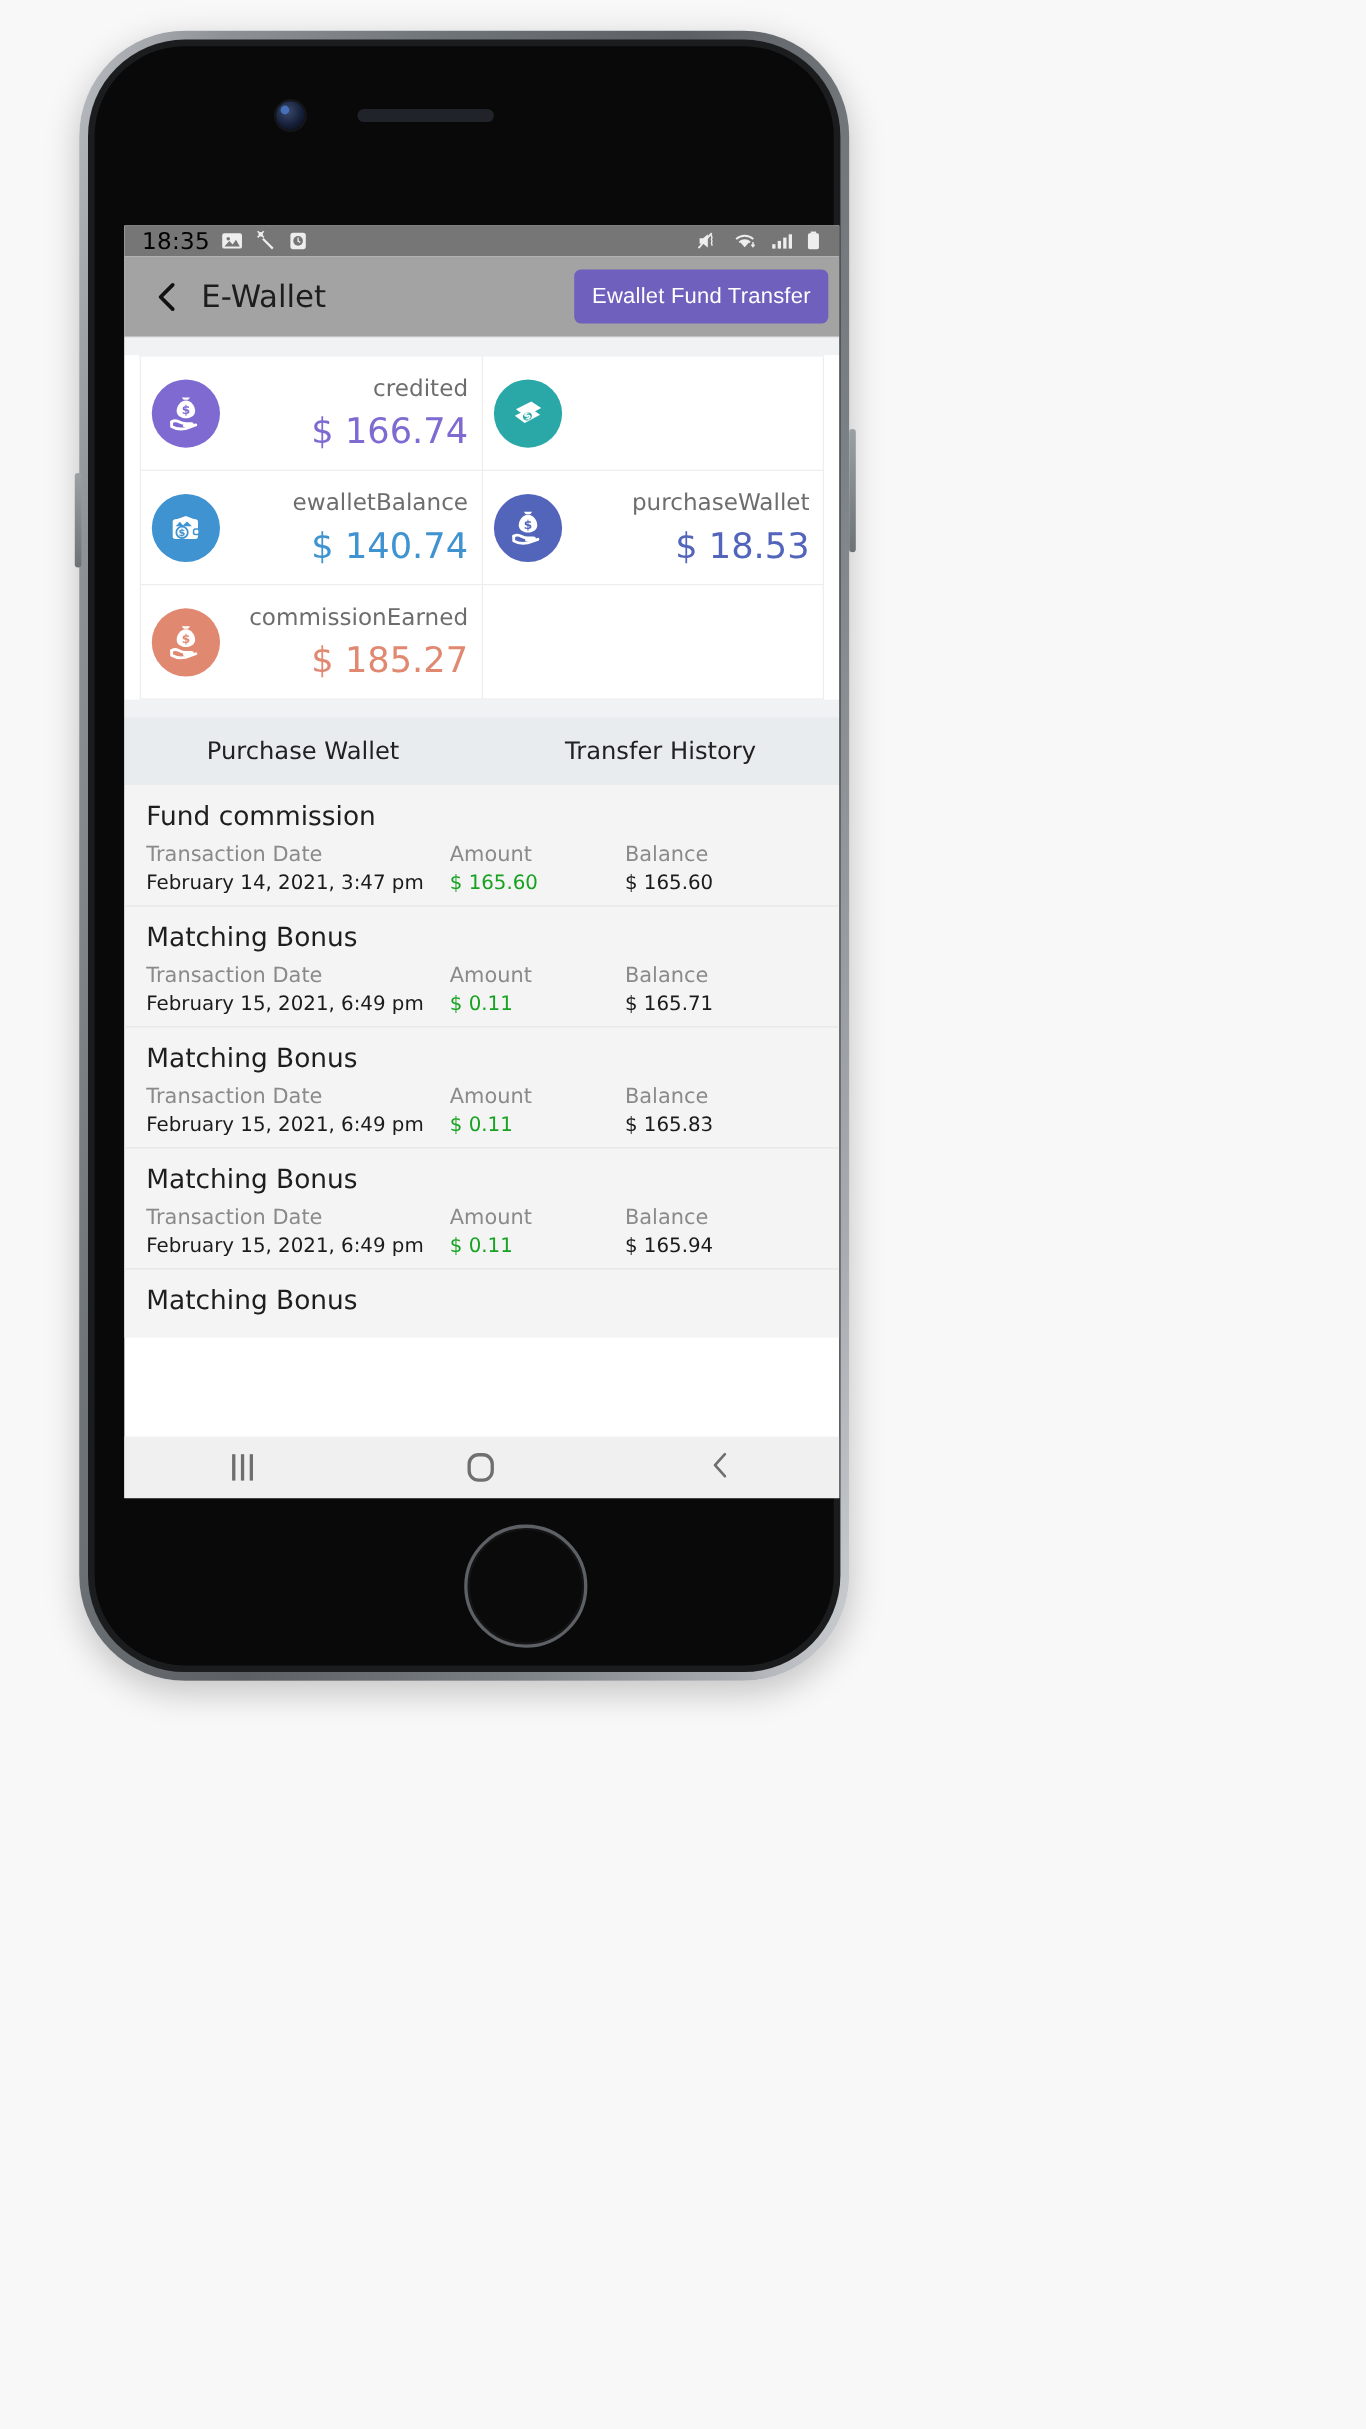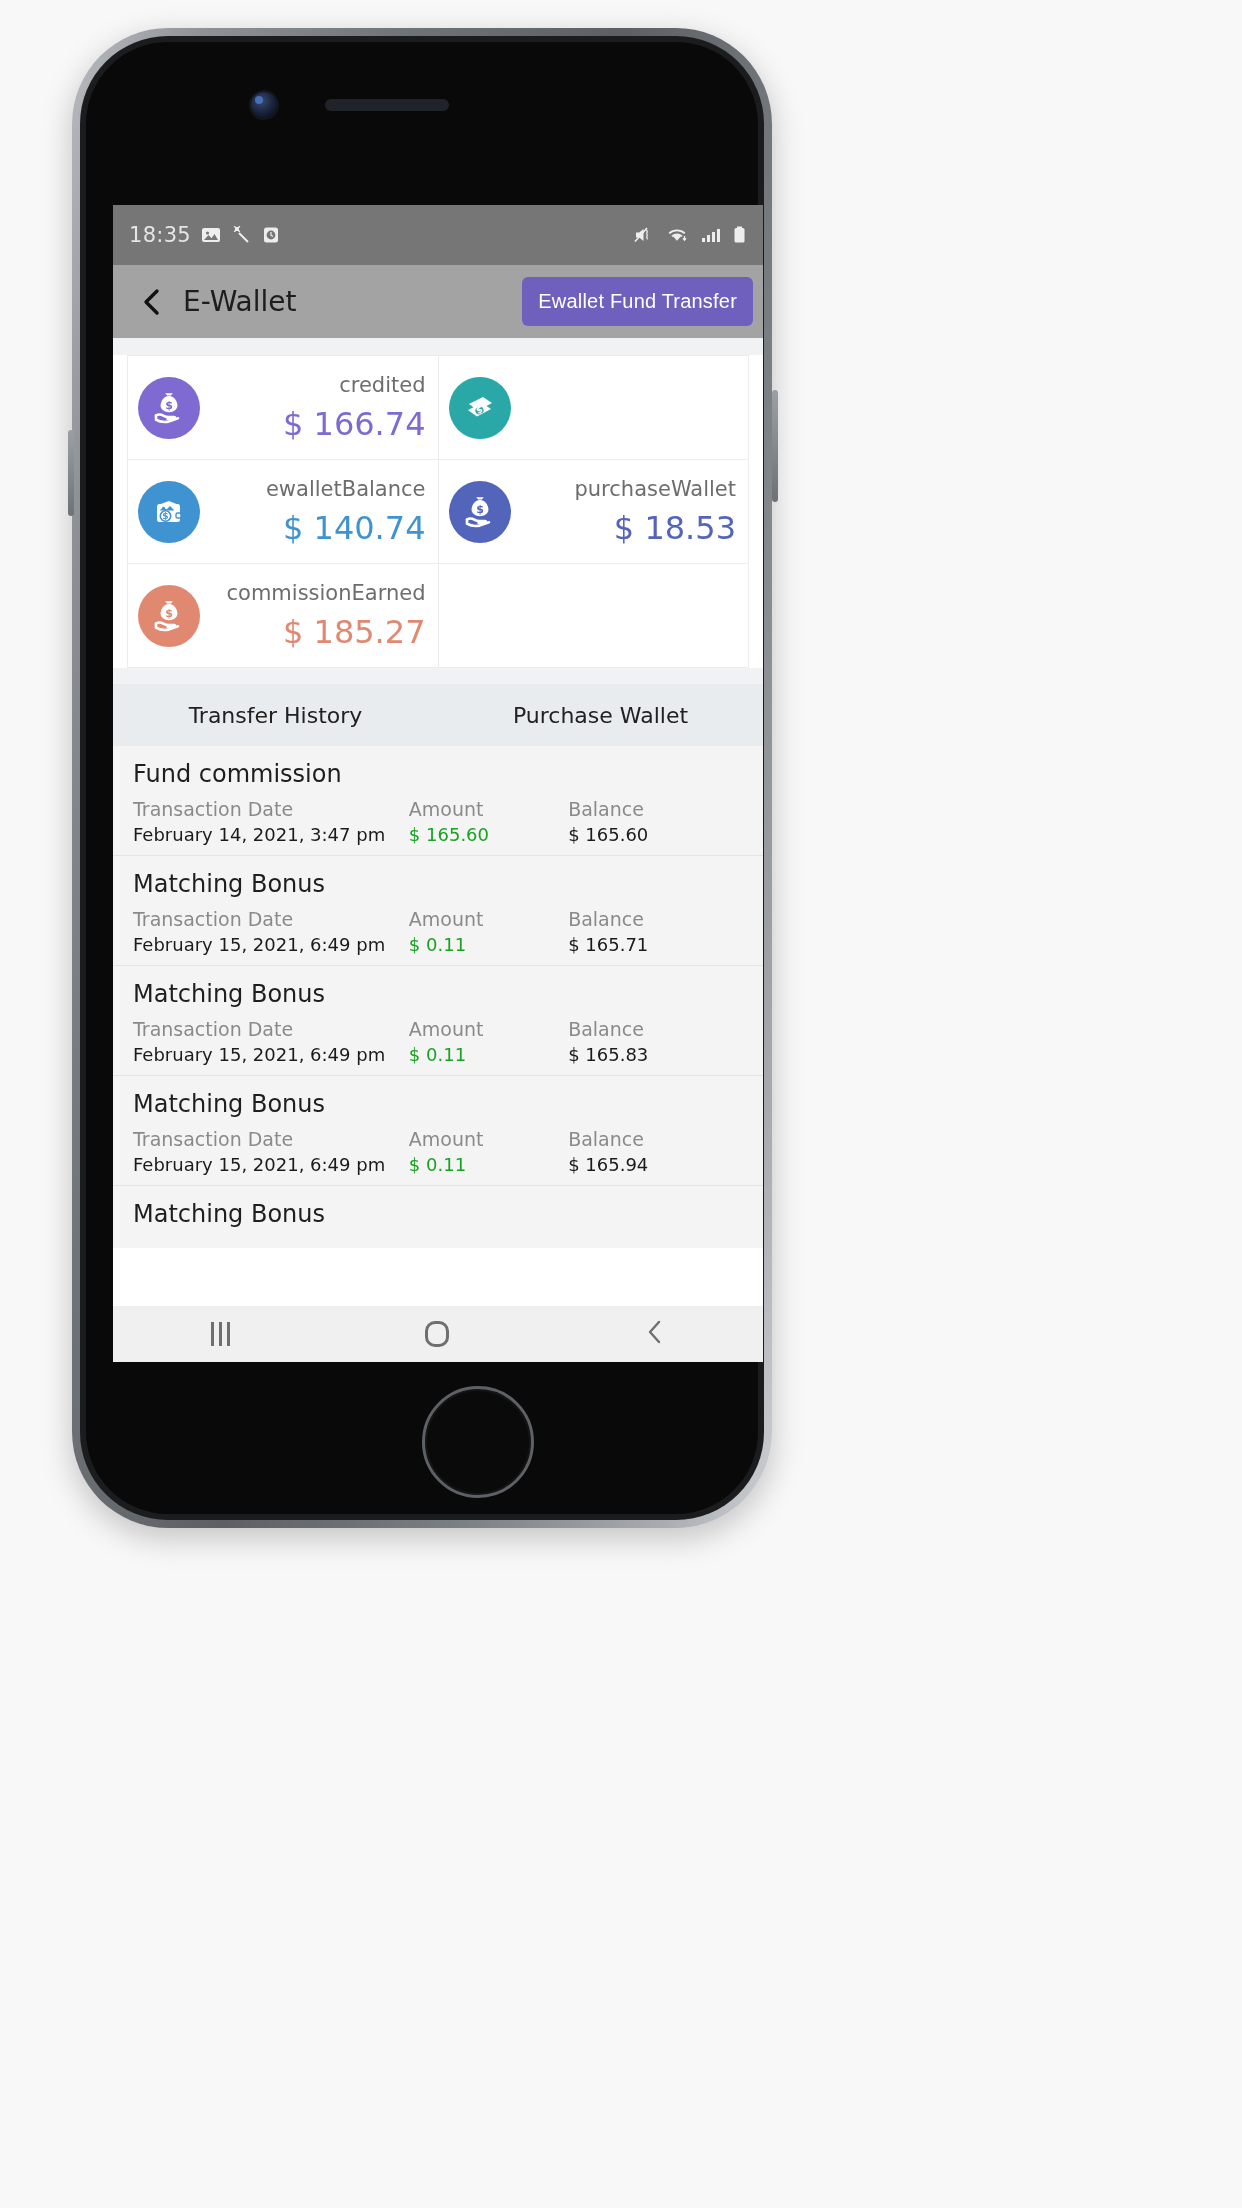--- a/index.html
+++ b/index.html
@@ -64,21 +64,21 @@
   .screen {
     position: absolute;
     left: 113px; top: 205px;
     width: 650px; height: 1157px;
     background: #ffffff;
     overflow: hidden;
   }
 
   
   .statusbar {
-    height: 60px; background: #767676; color: #e5e5e5;
+    height: 28px; background: #767676; color: #000000;
     display: flex; align-items: center; justify-content: space-between;
     padding: 0 16px;
     text-align: center;
   }
   .sb-left { display: flex; align-items: center; gap: 10px; }
   .sb-time { font-size: 21px; letter-spacing: .3px; }
   .sb-right { display: flex; align-items: center; gap: 10px; }
   .sb-ico { display: inline-block; line-height: 0; }
 
   
@@ -325,24 +325,24 @@
         </div>
 
         <div class="stat-cell empty"></div>
       </div>
     </div>
 
     <div class="stats-bottom-strip"></div>
 
     <div class="tabs">
       <div class="tab">
+        <span>Purchase Wallet</span>
+      </div>
+      <div class="tab">
         <span>Transfer History</span>
-      </div>
-      <div class="tab">
-        <span>Purchase Wallet</span>
       </div>
     </div>
 
     <div class="list">
 
       <div class="entry">
         <div class="entry-title">Fund commission</div>
         <div class="cols">
           <span class="col-head">Transaction Date</span>
           <span class="col-head">Amount</span>

